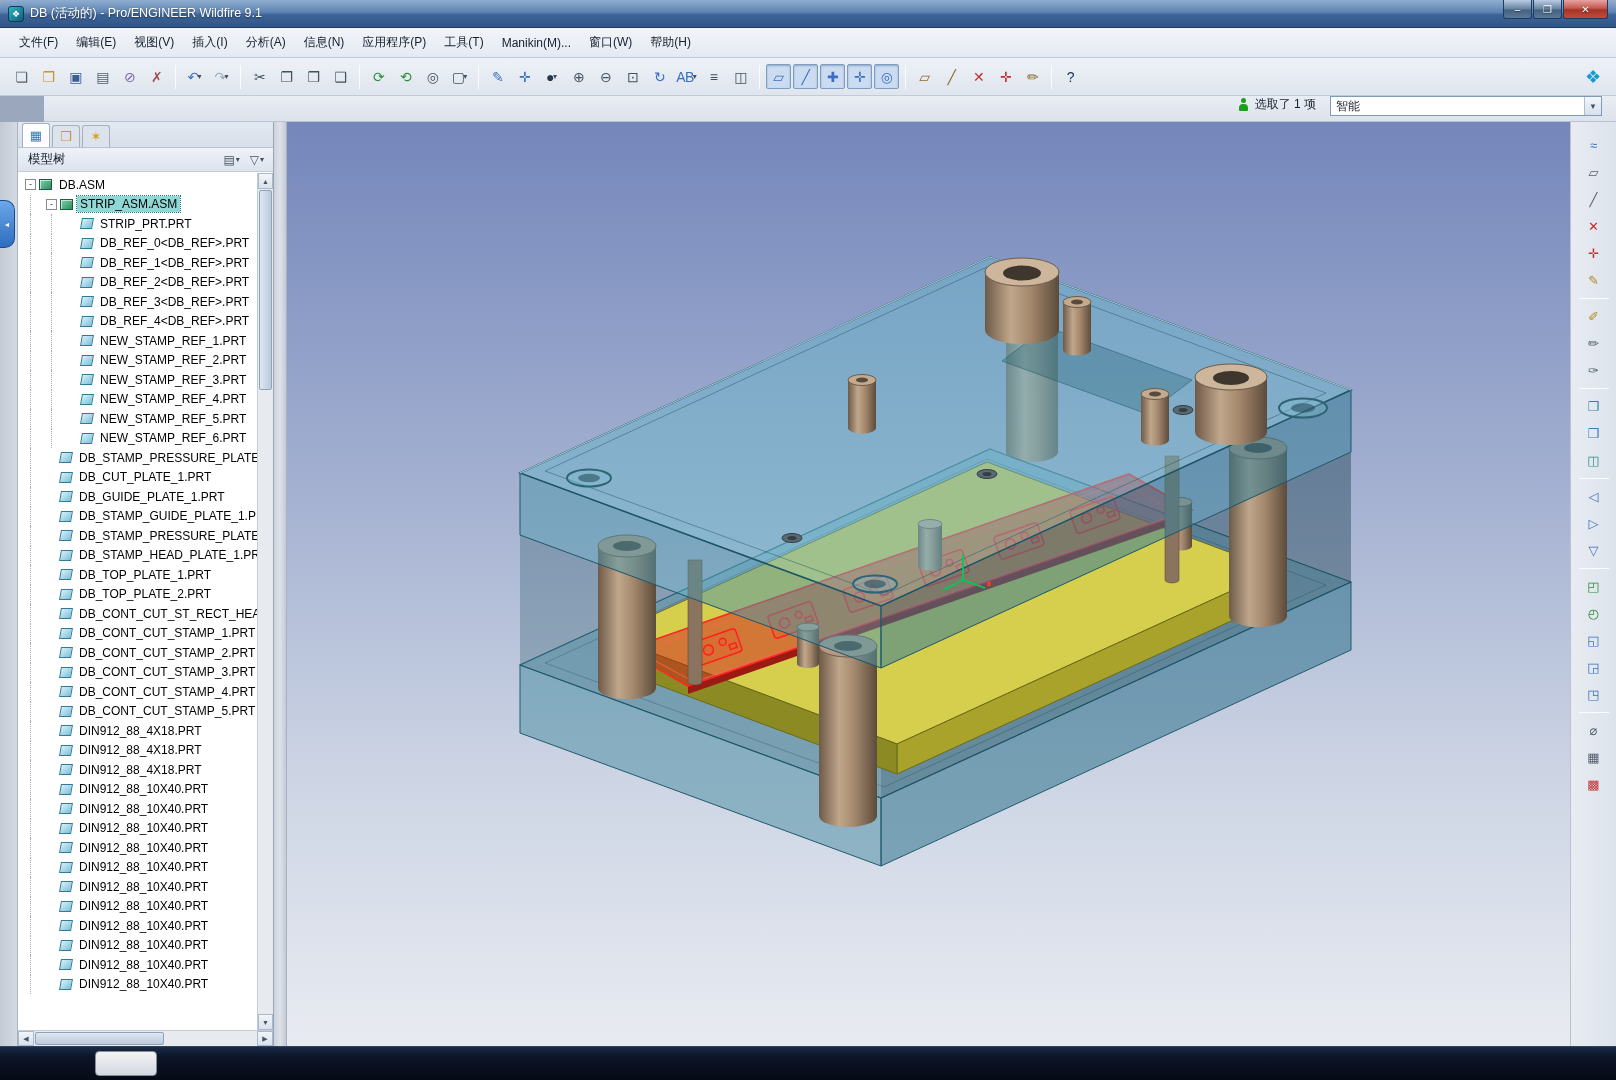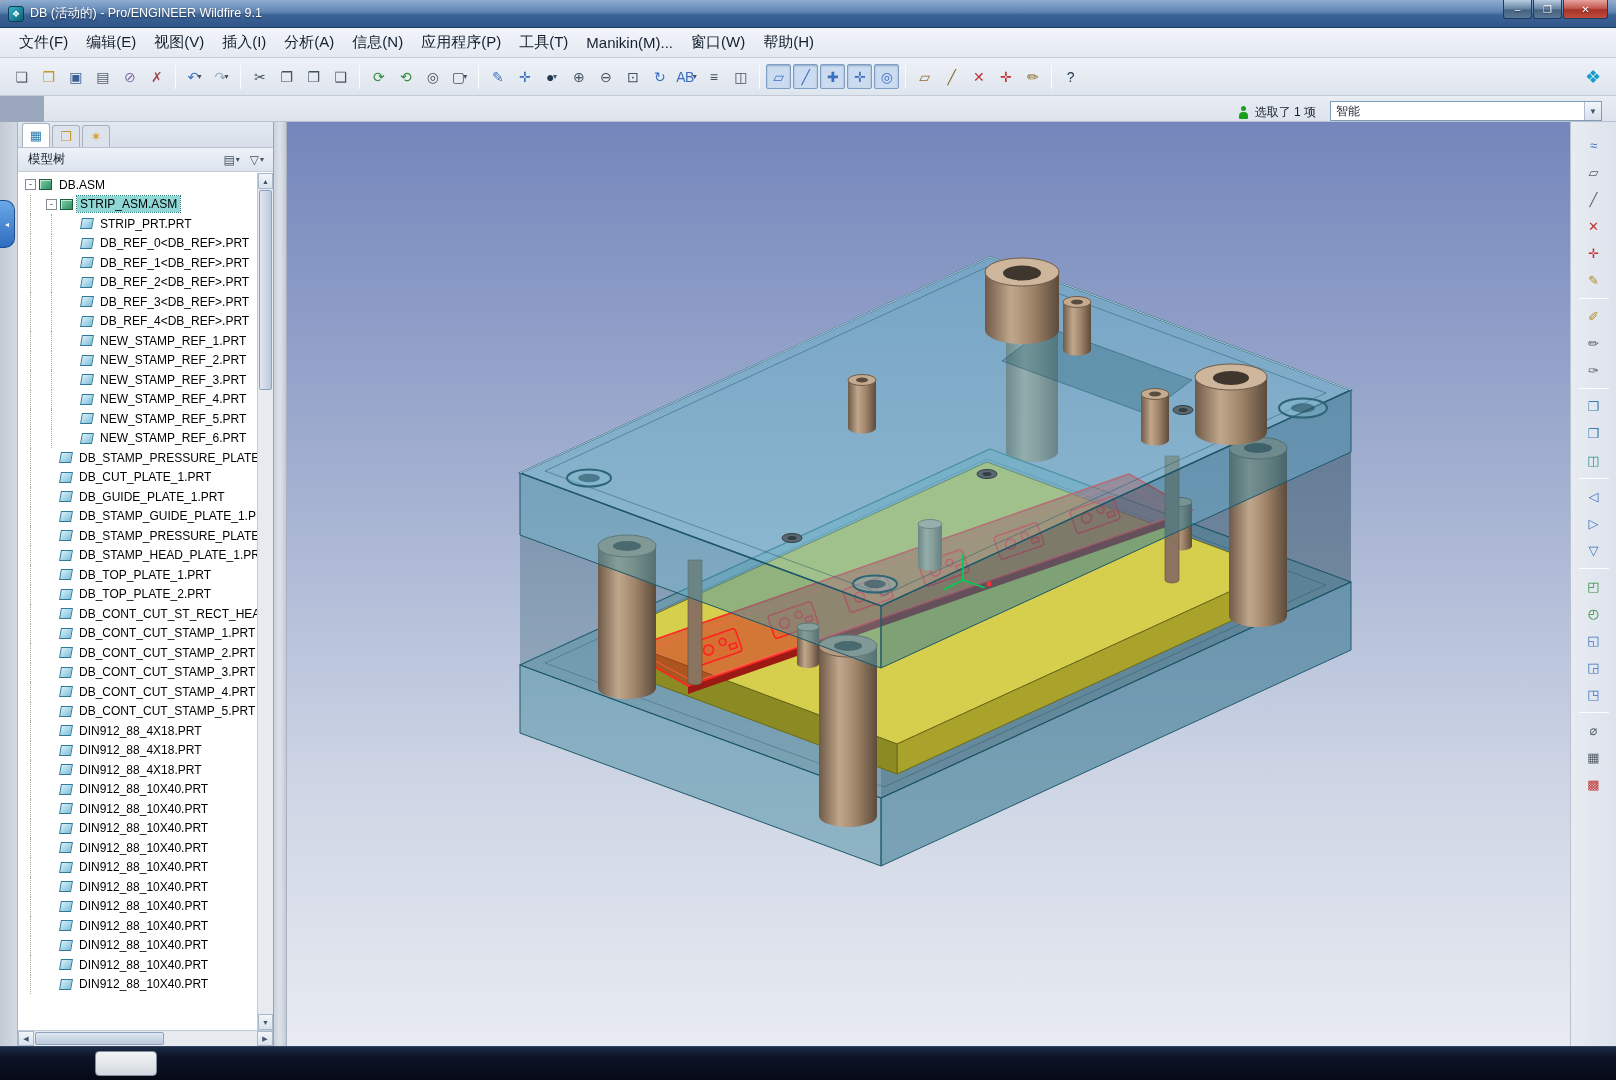--- a/index.html
+++ b/index.html
@@ -19,39 +19,39 @@
   .winbtns { position:absolute; right:8px; top:0; display:flex; }
   .winbtn { width:29px; height:19px; display:flex; align-items:center; justify-content:center;
     color:#fff; font-size:10px; border:1px solid #1d3a60; border-top:none;
     background:linear-gradient(180deg,#b9cde4,#64819f 50%,#45627f 55%,#5a7897);
     border-radius:0 0 3px 3px; margin-left:1px; text-shadow:0 1px 1px rgba(0,0,0,.5); cursor:default; }
   .winbtn.close { width:45px; background:linear-gradient(180deg,#e8a3a0,#c25a50 45%,#a63428 55%,#c04c3c); }
 
   
   .menubar { height:30px; background:linear-gradient(180deg,#f2f5fa,#e4eaf2); border-bottom:1px solid #c3cbd7;
     display:flex; align-items:center; padding:0 10px; }
-  .menu-item { padding:4px 9px; font-size:15px; color:#14202e; border-radius:2px; cursor:default; }
+  .menu-item { padding:4px 9px; font-size:12px; color:#14202e; border-radius:2px; cursor:default; }
 
   
   .toolbar { height:38px; background:linear-gradient(180deg,#eef1f7,#dfe5ee); border-bottom:1px solid #c3cbd7;
     display:flex; align-items:center; padding:0 8px; }
   .tool-groups { display:flex; align-items:center; }
   .tool-btn { width:25px; height:25px; display:flex; align-items:center; justify-content:center;
     border:1px solid transparent; border-radius:2px; margin:0 1px; cursor:default; position:relative; }
   .tool-btn.pressed { background:#ccdcf0; border-color:#7d9ec4; box-shadow:inset 0 1px 2px rgba(40,70,110,.35); }
   .tool-btn .glyph { font-size:14px; line-height:1; letter-spacing:-0.5px; }
   .tool-btn .caret { font-size:8px; color:#44515f; margin-left:-1px; }
   .tool-sep { width:1px; height:24px; background:#b7c0cd; border-right:1px solid #fafcff; margin:0 5px; }
   .toolbar-spacer { flex:1; }
   .connect-btn { width:30px; height:28px; display:flex; align-items:center; justify-content:center;
     font-size:18px; color:#149ccc; }
 
   
   .selrow { height:26px; background:linear-gradient(180deg,#e9edf4,#dde3ec); border-bottom:1px solid #b9c2ce;
-    display:flex; align-items:flex-end;margin-left:44px; }
+    display:flex; align-items:flex-start;margin-left:44px; }
   .selrow .spacer { flex:1; }
   .sel-status { display:flex; align-items:center; gap:6px; margin-right:14px; }
   .person { width:11px; height:13px; position:relative; }
   .person .head { position:absolute; top:0; left:3px; width:5px; height:5px; border-radius:50%; background:#1aa01a; }
   .person .bodyp { position:absolute; bottom:0; left:1px; width:9px; height:7px; border-radius:4px 4px 1px 1px; background:#1aa01a; }
   .sel-text { font-size:12px; color:#15212e; }
   .filter-combo { width:272px; height:20px; background:#fff; border:1px solid #7f9db9; display:flex;
     align-items:center; margin-right:14px; }
   .filter-combo .value { flex:1; padding:0 5px; font-size:12px; }
   .combo-btn { width:17px; height:18px; background:linear-gradient(180deg,#f4f7fb,#d6dfeb); border-left:1px solid #aebdd0;

